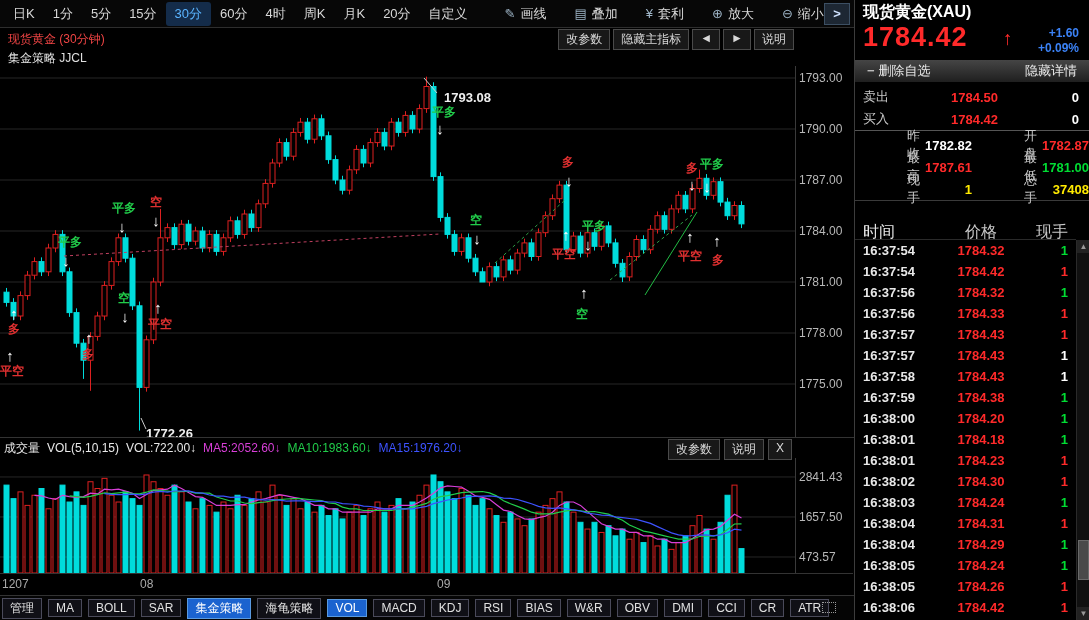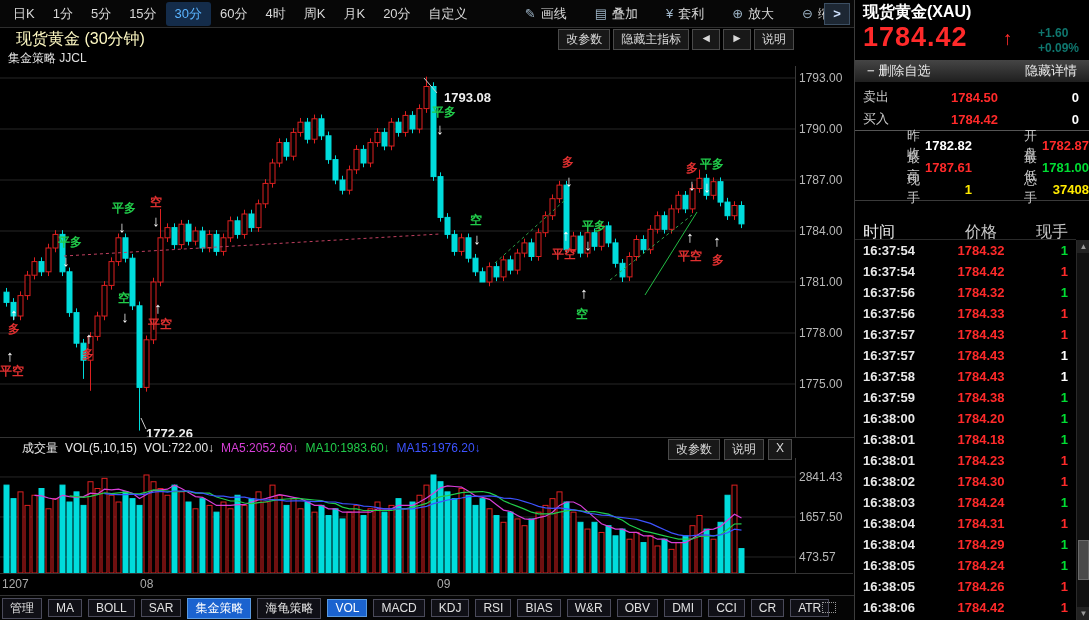--- a/index.html
+++ b/index.html
@@ -2,57 +2,57 @@
 <html><head>
 <meta charset="utf-8">
 <style>
   * { margin:0; padding:0; box-sizing:border-box; }
   body { background:#000; font-family:"Liberation Sans","DejaVu Sans",sans-serif; }
   .app { position:relative; width:1089px; height:620px; background:#000; overflow:hidden; color:#ddd; }
 
   
   .left { position:absolute; left:0; top:0; width:855px; height:620px; border-right:1px solid #3c3c3c; }
   .toolbar { position:absolute; left:0; top:0; width:854px; height:28px; background:#070707;
-             border-bottom:1px solid #2e2e2e; display:flex; align-items:center; padding-left:4px;justify-content:space-between; }
+             border-bottom:1px solid #2e2e2e; display:flex; align-items:center; padding-left:4px; }
   .tf-group { display:flex; align-items:center; }
   .tf-btn { font-size:13px; color:#d8d8d8; padding:3px 9px; cursor:default; white-space:nowrap; }
   .tf-btn.sel { color:#5ab4ff; background:#142c4a; border-radius:3px; }
   .tool-group { display:flex; align-items:center; margin-left:10px; }
   .tool-btn { display:flex; align-items:center; font-size:13px; color:#d8d8d8; padding:3px 10px; margin-left:8px; white-space:nowrap; }
   .tool-btn .glyph { color:#9fb6c8; margin-right:5px; font-size:13px; }
   .expand-btn { position:absolute; right:4px; top:3px; width:26px; height:22px; background:#1d2733;
                 border:1px solid #3c4f63; color:#cfe2ff; font-size:13px; font-weight:bold; text-align:center; line-height:20px; }
   .chart-header { position:absolute; left:0; top:28px; width:854px; height:22px; display:flex; align-items:center; }
-  .chart-title { font-size:16px; color:#fef9c3; padding-left:16px; }
+  .chart-title { font-size:12px; color:#ef4444; padding-left:8px; }
   .hdr-btns { position:absolute; right:60px; top:1px; display:flex; }
   .hdr-btn { font-size:12px; color:#d8d8d8; background:#181818; border:1px solid #4a4a4a; padding:1px 7px; margin-left:3px; }
   .strategy { position:absolute; left:0; top:50px; width:854px; height:16px; font-size:12px; color:#e0e0e0; padding-left:8px; }
   #priceChart { position:absolute; left:0; top:66px; }
   .vol-header { position:absolute; left:0; top:437px; width:854px; height:21px; border-top:1px solid #333;
-                display:flex; align-items:center; font-size:12px; padding-left:22px; white-space:nowrap; }
+                display:flex; align-items:center; font-size:12px; padding-left:4px; white-space:nowrap; }
   .vol-header span { margin-right:7px; }
   .vh-name,.vh-params,.vh-vol { color:#e8e8e8; }
   .vh-ma5 { color:#d83fd8; }
   .vh-ma10 { color:#21cc4a; }
   .vh-ma15 { color:#3d53ff; }
   .vh-btns { position:absolute; right:62px; top:1px; display:flex; }
   .vh-btn { font-size:12px; color:#d8d8d8; background:#181818; border:1px solid #4a4a4a; padding:1px 7px; margin-left:4px; }
   #volChart { position:absolute; left:0; top:458px; }
   .tabbar { position:absolute; left:0; top:595px; width:854px; height:25px; border-top:1px solid #333;
             background:#050505; display:flex; align-items:center; padding-left:2px; }
   .tab { font-size:12px; color:#e0e0e0; background:#101016; border:1px solid #4a4a5a; padding:1px 7px; margin-right:6px; white-space:nowrap; }
   .tab.sel { background:#1b63cf; border-color:#5a9ae0; color:#fff; }
   .tab-extra { position:absolute; right:18px; top:6px; width:14px; height:11px; border:1px dotted #999; }
 
   
   .right-panel { position:absolute; left:855px; top:0; width:234px; height:620px; background:#000; }
   .qp-name { position:absolute; left:8px; top:2px; font-size:16px; font-weight:bold; color:#fff; }
   .qp-price { position:absolute; left:8px; top:22px; font-size:27px; font-weight:bold; color:#ff2a2a; letter-spacing:1px; }
   .qp-arrow { position:absolute; left:148px; top:28px; font-size:19px; font-weight:bold; color:#ff2a2a; }
-  .qp-chg { position:absolute; right:10px; top:26px; text-align:left; font-size:12px; font-weight:bold; color:#0f766e; line-height:15px; }
+  .qp-chg { position:absolute; right:10px; top:26px; text-align:right; font-size:12px; font-weight:bold; color:#3b82f6; line-height:15px; }
   .qp-actions { position:absolute; left:0; top:60px; width:234px; height:22px;
                 background:linear-gradient(#454545,#1f1f1f); display:flex; justify-content:space-between;
                 align-items:center; padding:0 12px; font-size:13px; color:#e8e8e8; }
   .minus-icon { margin-right:4px; color:#bbb; font-weight:bold; }
   .qp-bidask { position:absolute; left:0; top:86px; width:234px; border-bottom:1px solid #555; }
   .ba-row { display:flex; height:22px; align-items:center; font-size:13px; }
   .ba-label { width:48px; padding-left:8px; color:#c8c8c8; }
   .ba-value { width:95px; text-align:right; color:#ff2a2a; font-weight:bold; }
   .ba-qty { flex:1; text-align:right; padding-right:10px; color:#fff; font-weight:bold; }
   .qp-stats { position:absolute; left:0; top:134px; width:234px; border-bottom:1px solid #3a3a3a; }

